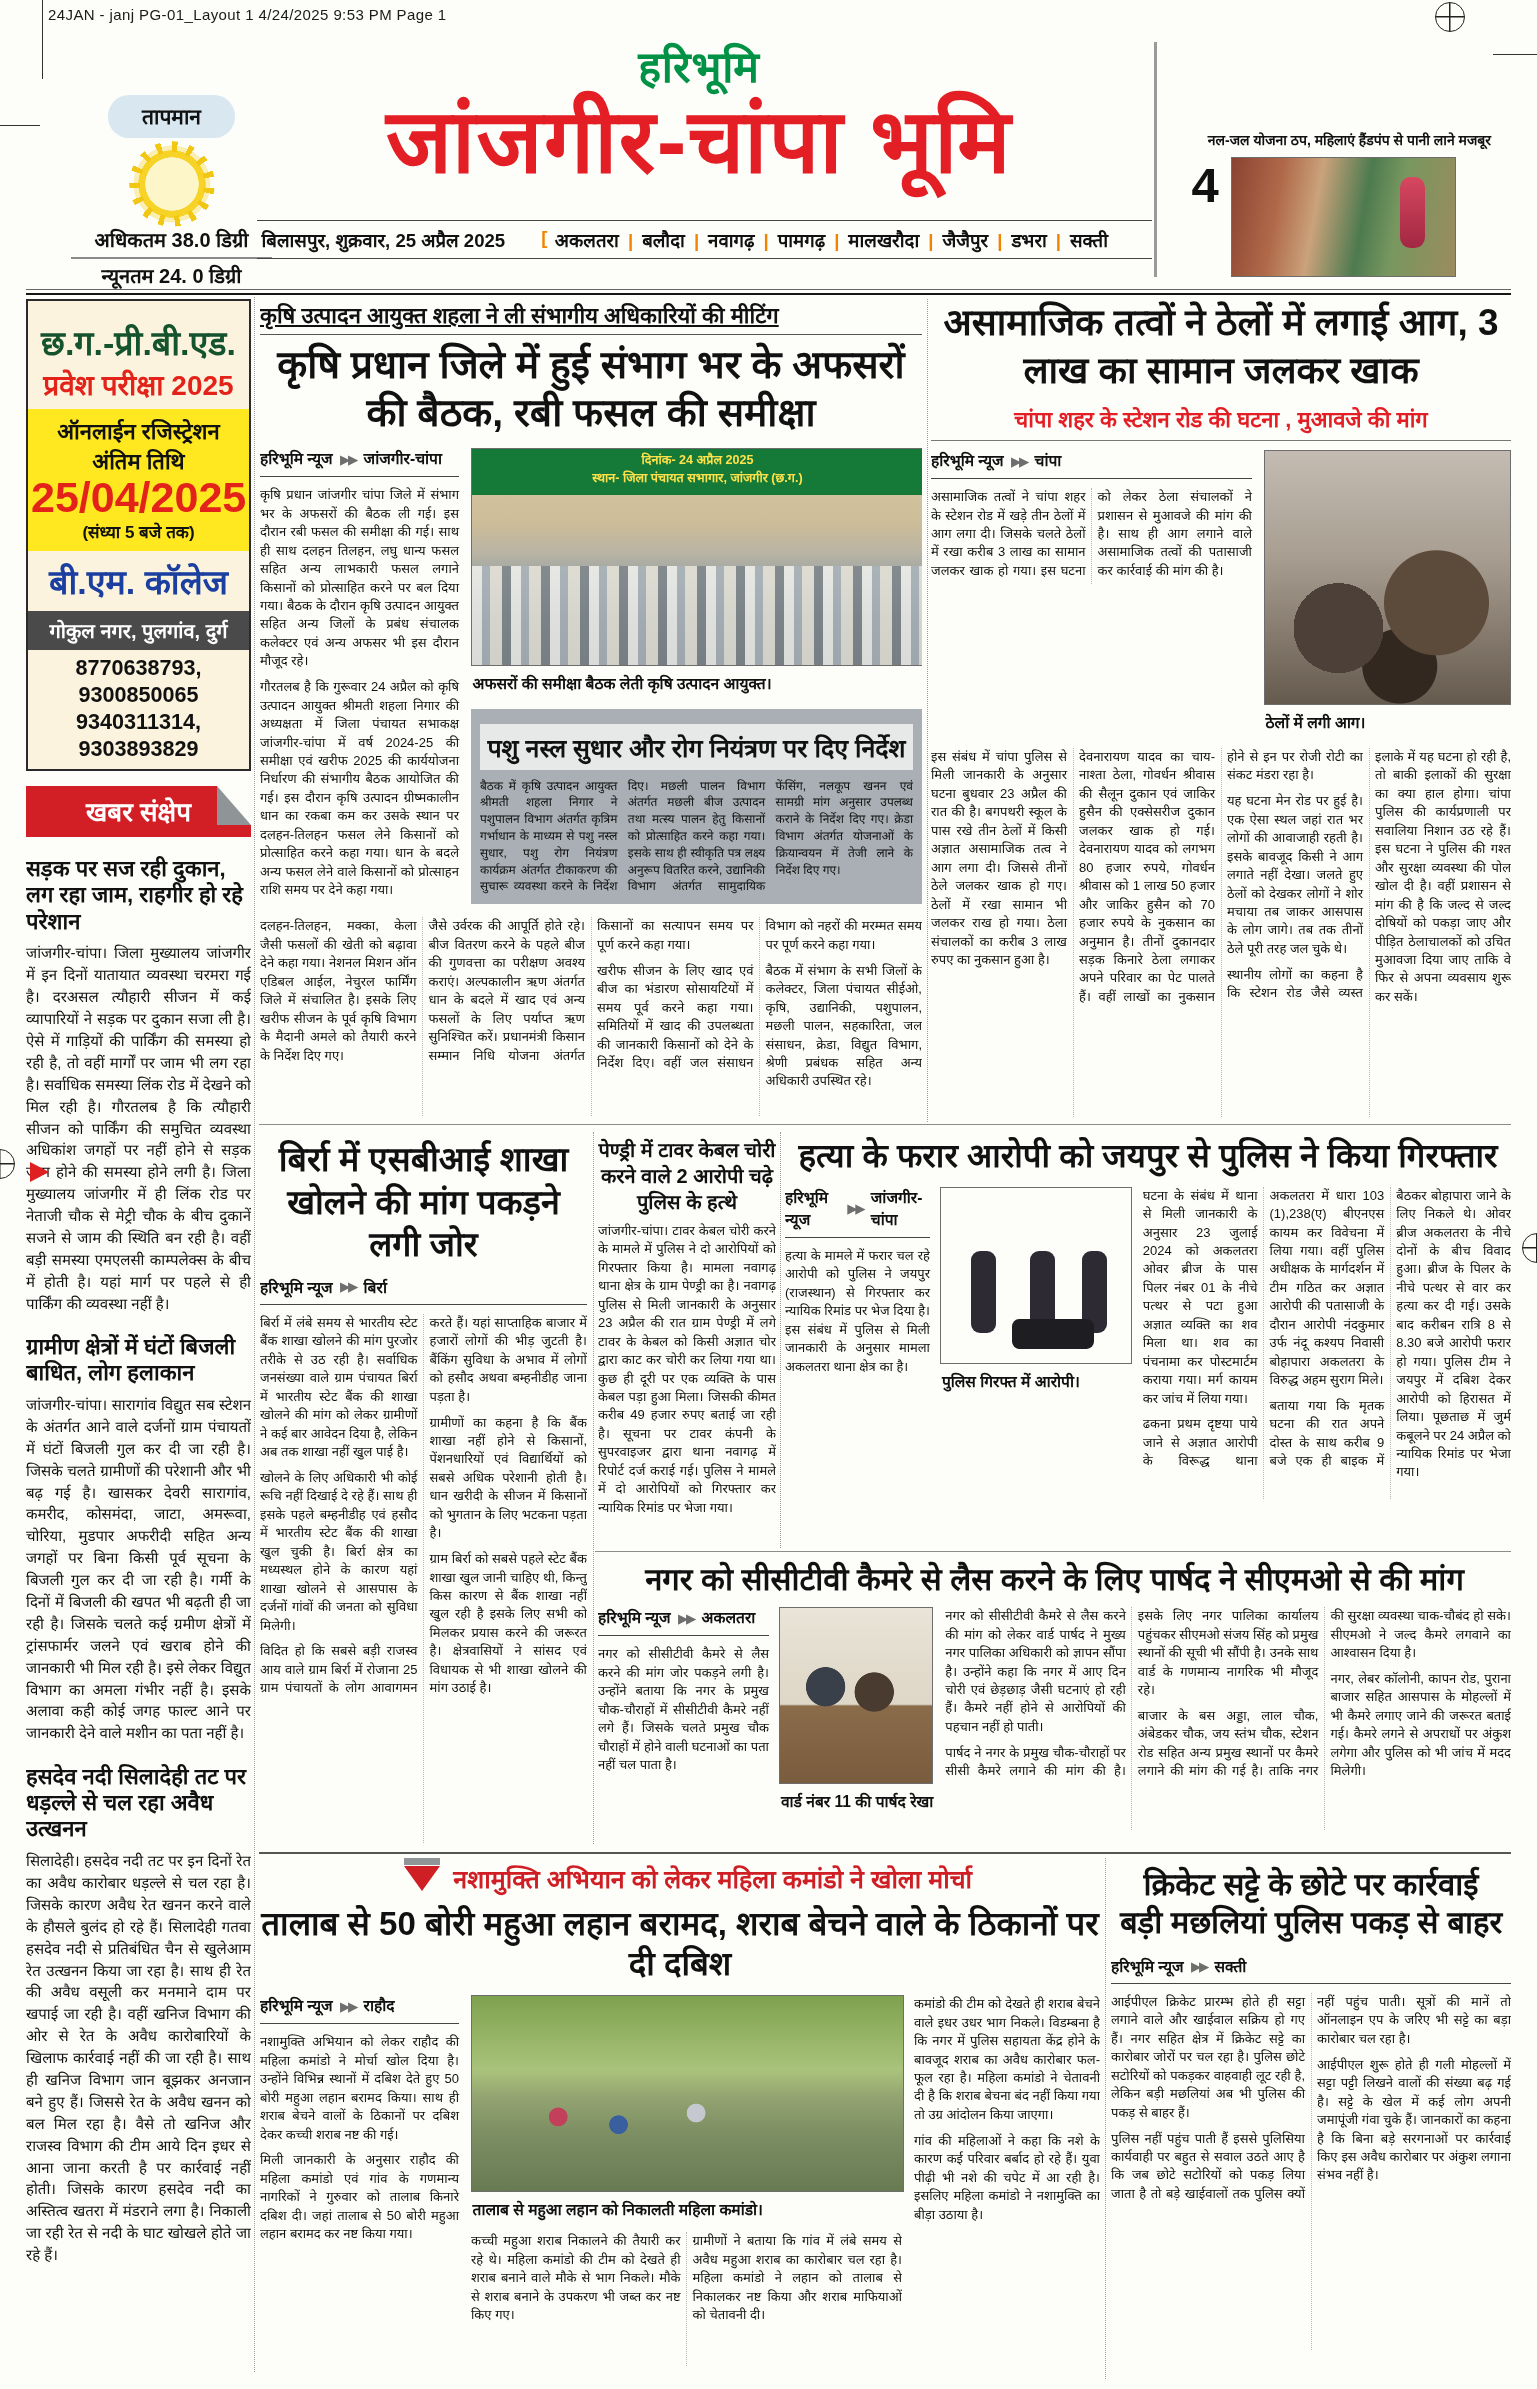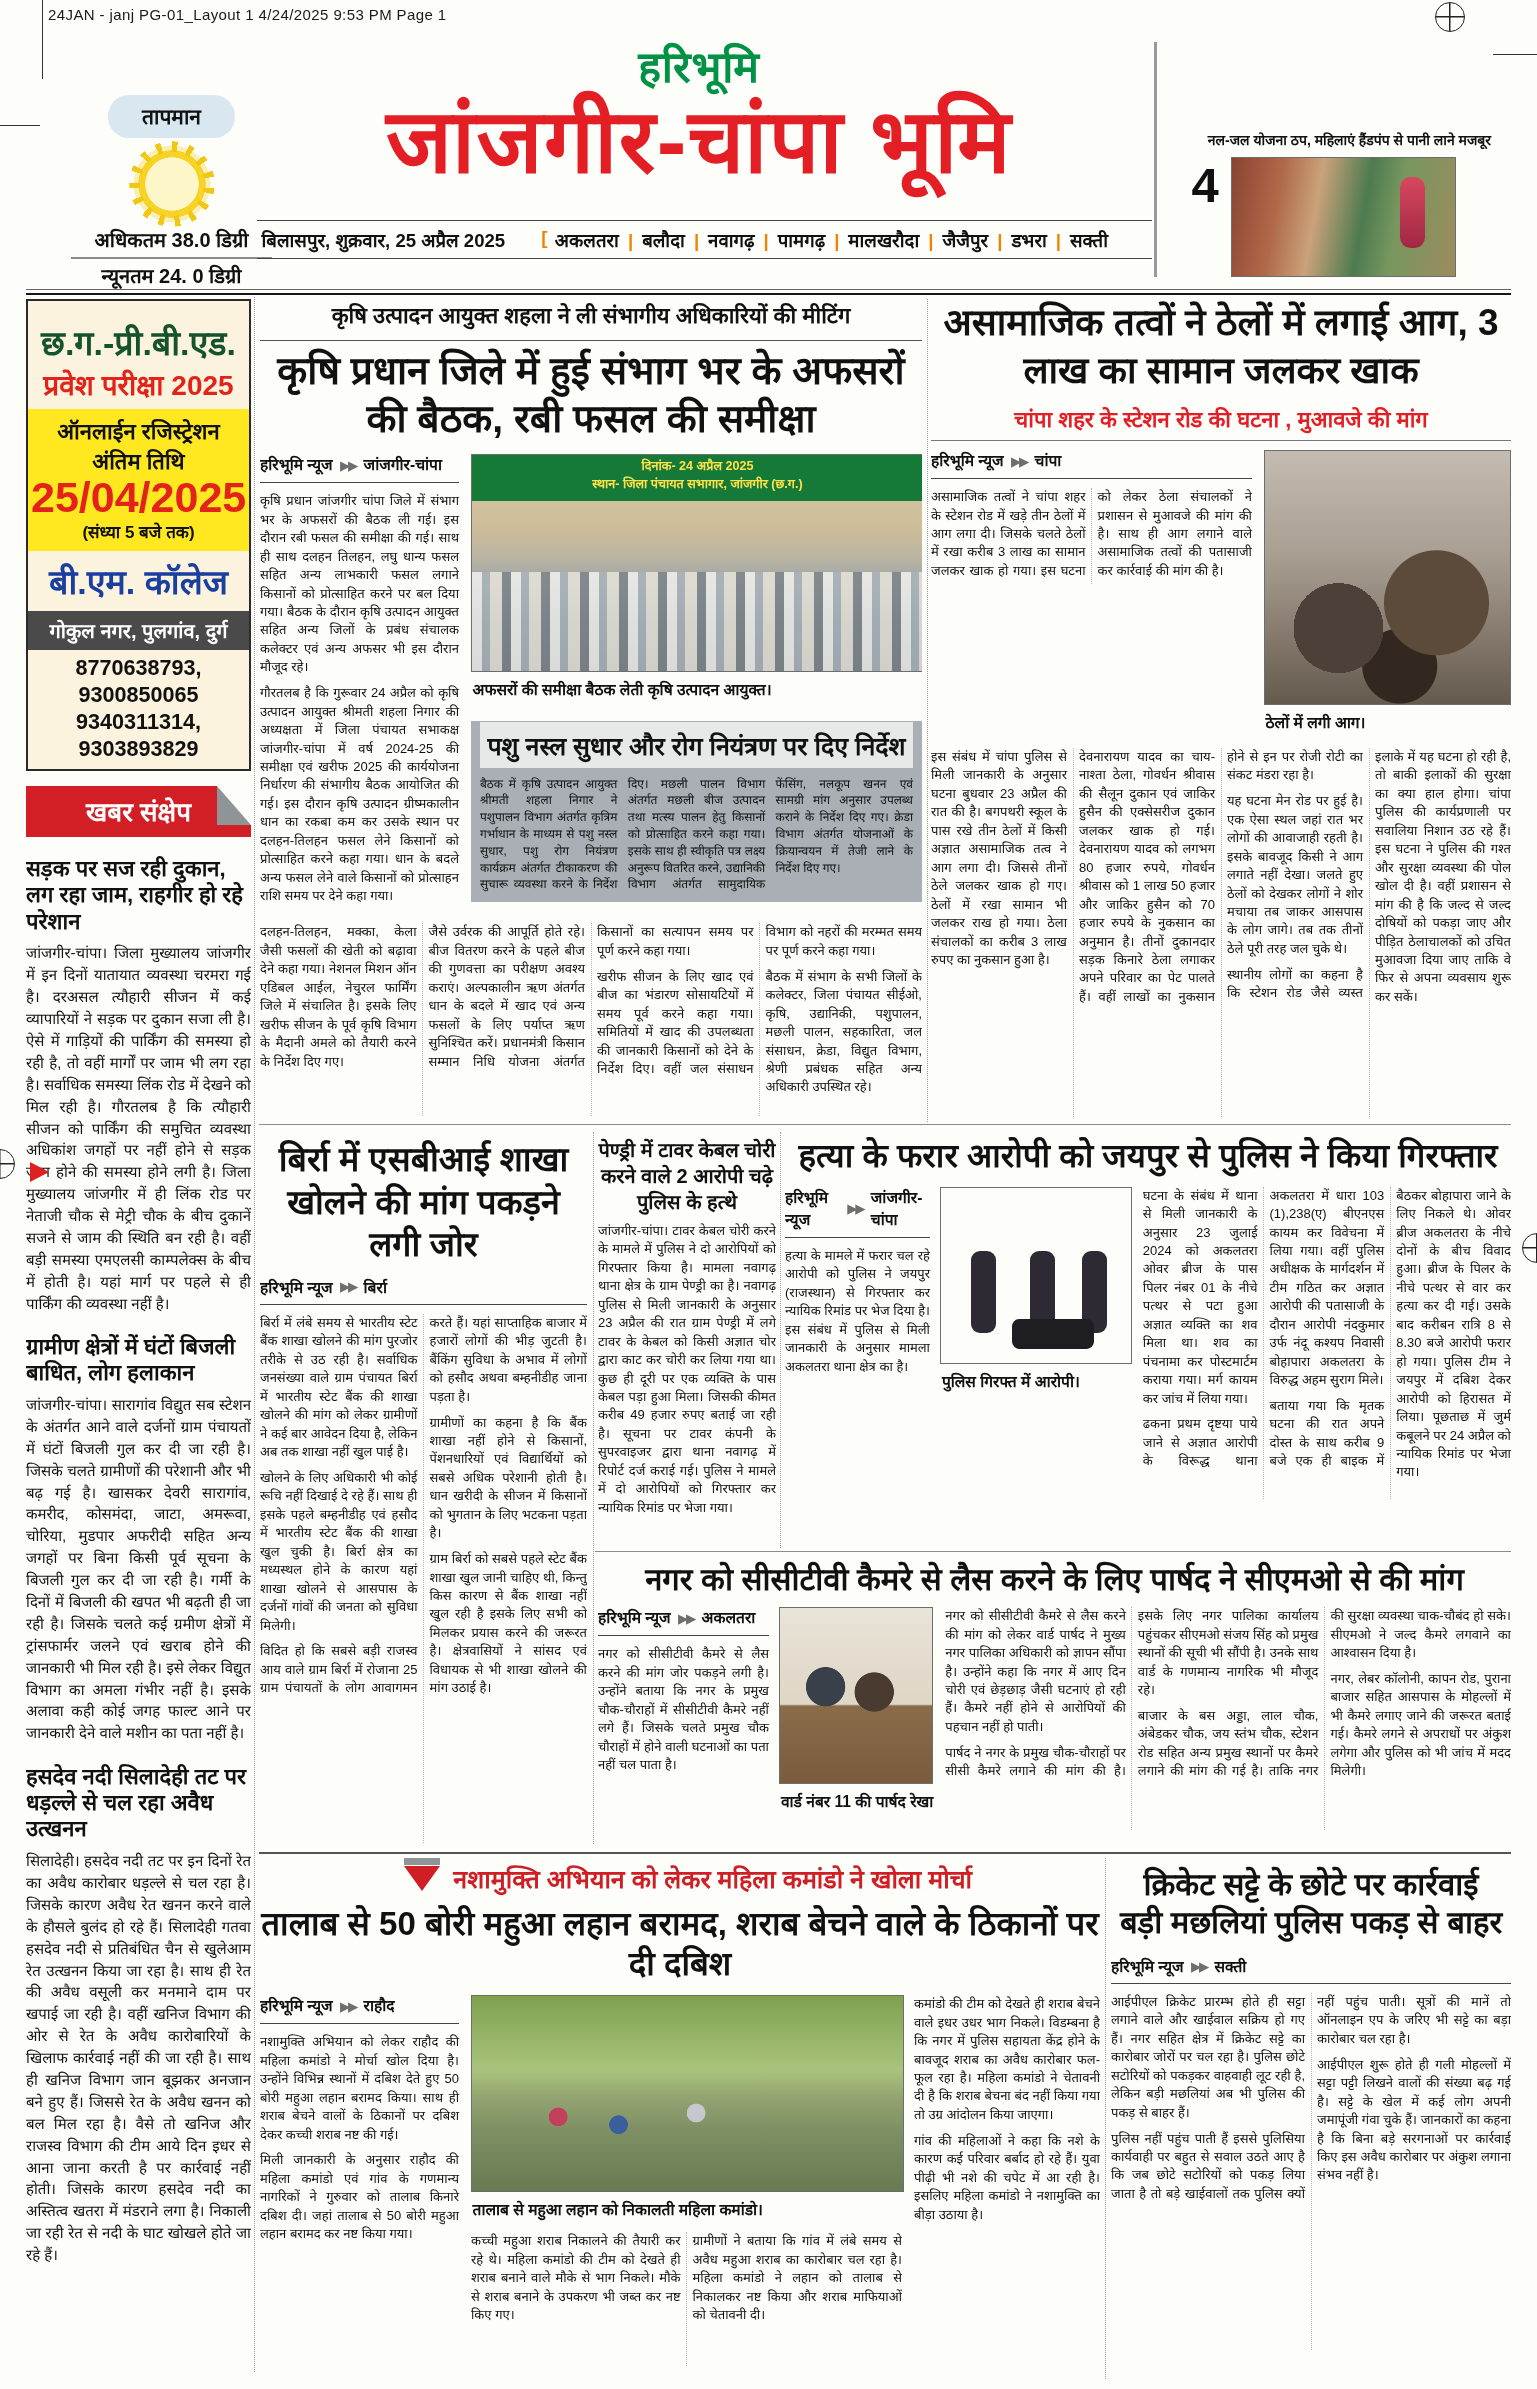--- a/index.html
+++ b/index.html
@@ -78,33 +78,33 @@
   .banner{margin-top:15px;position:relative;background:#d21f26;color:#fff;font-size:26px;font-weight:bold;
           text-align:center;padding:7.4px 0;}
   .banner:after{content:"";position:absolute;right:0px;top:0;border-top:39px solid #fdfdfa;
           border-left:34px solid #8f9496;}
   .brief h3{font-size:22px;line-height:1.2;margin:19.3px 0 7.4px;font-weight:bold;}
   .brief p{font-size:15px;line-height:1.46;text-align:justify;margin:0 0 4.5px;}
   .redtri{left:30px;top:1162px;width:0;height:0;border-left:19.3px solid #e02020;
           border-top:10.4px solid transparent;border-bottom:10.4px solid transparent;}
   
   .st-ag{left:260px;top:299px;width:662px;height:818px;overflow:hidden;}
-  .kicker{font-size:22px;font-weight:bold;text-align:center;border-bottom:1.5px solid #555;
-          padding-bottom:11px;margin-bottom:6px;}
+  .kicker{font-size:22px;font-weight:bold;text-align:left;border-bottom:1.5px solid #555;
+          padding-bottom:5px;margin-bottom:6px;text-decoration:underline;}
   .st-ag h1{font-size:39px;line-height:1.22;text-align:center;margin:4.5px 0 12px;font-weight:bold;}
   .ag-row{display:flex;gap:12px;}
   .ag-left{width:199px;flex:none;}
   .ag-right{flex:1;}
   .ag-photo{width:100%;height:216px;
      background:linear-gradient(180deg,#d8c7a2 0%,#cdbd98 34%,#b9b4a4 48%,#97a0a3 62%,#6d787e 78%,#4e585e 100%);}
   .ag-photo .banner-green{position:absolute;left:0;right:0;top:0;height:43px;background:#157a38;
      color:#ffe24a;font-size:12.6px;font-weight:bold;text-align:center;padding-top:3px;line-height:1.4;}
   .ag-photo .crowd{position:absolute;left:0;right:0;bottom:0;height:46%;
      background:repeating-linear-gradient(90deg,#f2f2ee 0 10.4px,#aab4ba 10.4px 18px,#e8e5da 18px 30px,#7d858a 30px 39px);opacity:.85;}
-  .graybox{margin-top:15px;background:#a9afb4;padding:1px 9px 9px;}
+  .graybox{margin-top:9px;background:#a9afb4;padding:15px 9px 9px;}
   .graybox .gb-title{background:#e7e8e8;font-size:25px;font-weight:bold;text-align:center;padding:6px 3px;margin-bottom:7.4px;}
   .graybox .gb-body{font-size:12px;line-height:1.4;text-align:justify;columns:3;column-gap:10.4px;}
   .ag-bottom{margin-top:10.4px;height:223px;overflow:hidden;}
   
   .st-fire{left:931px;top:299px;width:580px;height:818px;overflow:hidden;}
   .st-fire h1{font-size:37px;line-height:1.3;text-align:center;margin:0 0 7.4px;font-weight:bold;}
   .subhead{color:#e31e25;font-size:22px;font-weight:bold;text-align:center;border-bottom:1.5px solid #777;
            padding-bottom:7.4px;margin-bottom:9px;}
   .fire-row{display:flex;gap:12px;}
   .fire-left{flex:1;}

